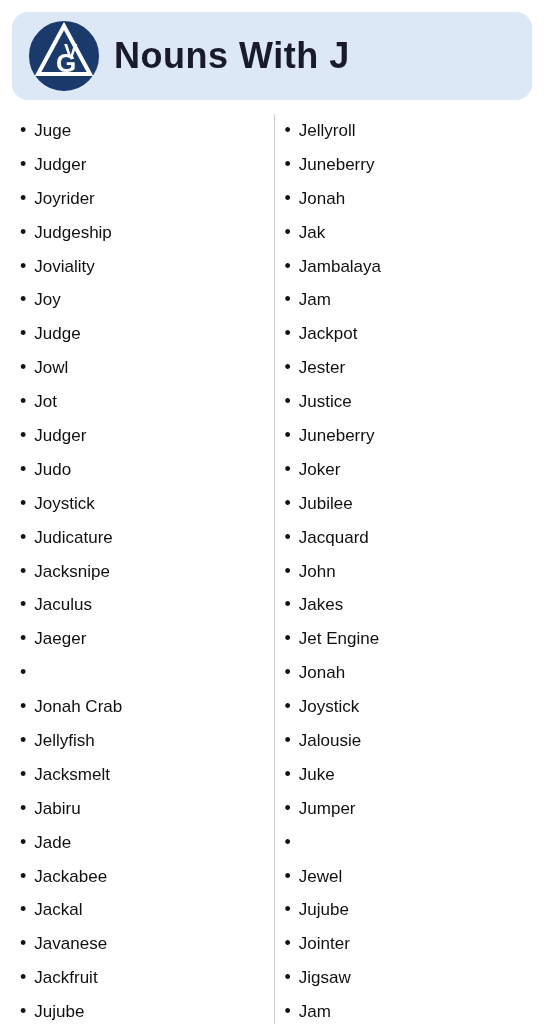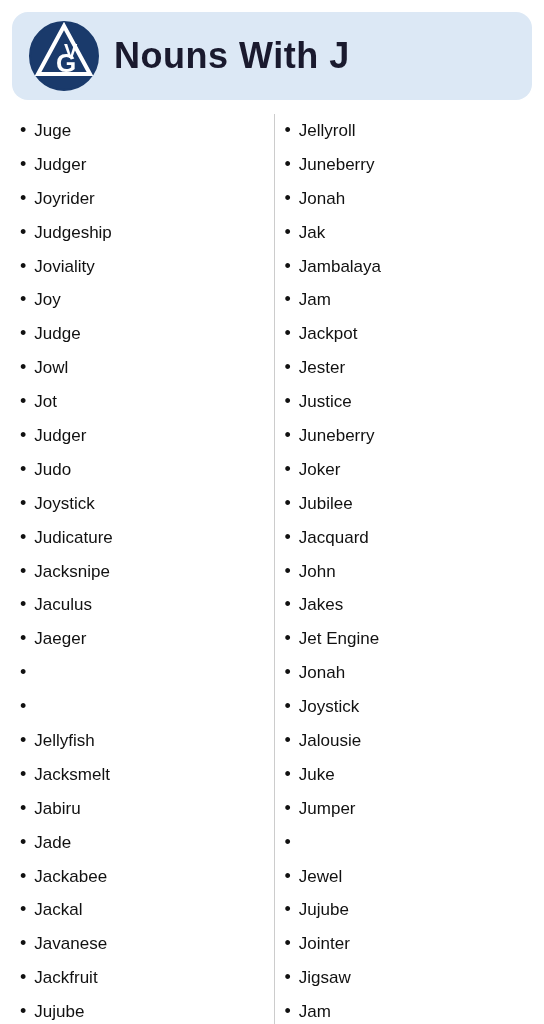--- a/index.html
+++ b/index.html
@@ -160,20 +160,21 @@
       </div>
       <div class="list-item">
         <span class="bullet">•</span>
         <span>Jaeger</span>
       </div>
       <div class="list-item">
         <span class="bullet">•</span>
       </div>
       <div class="list-item">
         <span class="bullet">•</span>
+        <span>Jonah Crab</span>
       </div>
       <div class="list-item">
         <span class="bullet">•</span>
         <span>Jellyfish</span>
       </div>
       <div class="list-item">
         <span class="bullet">•</span>
         <span>Jacksmelt</span>
       </div>
       <div class="list-item">

